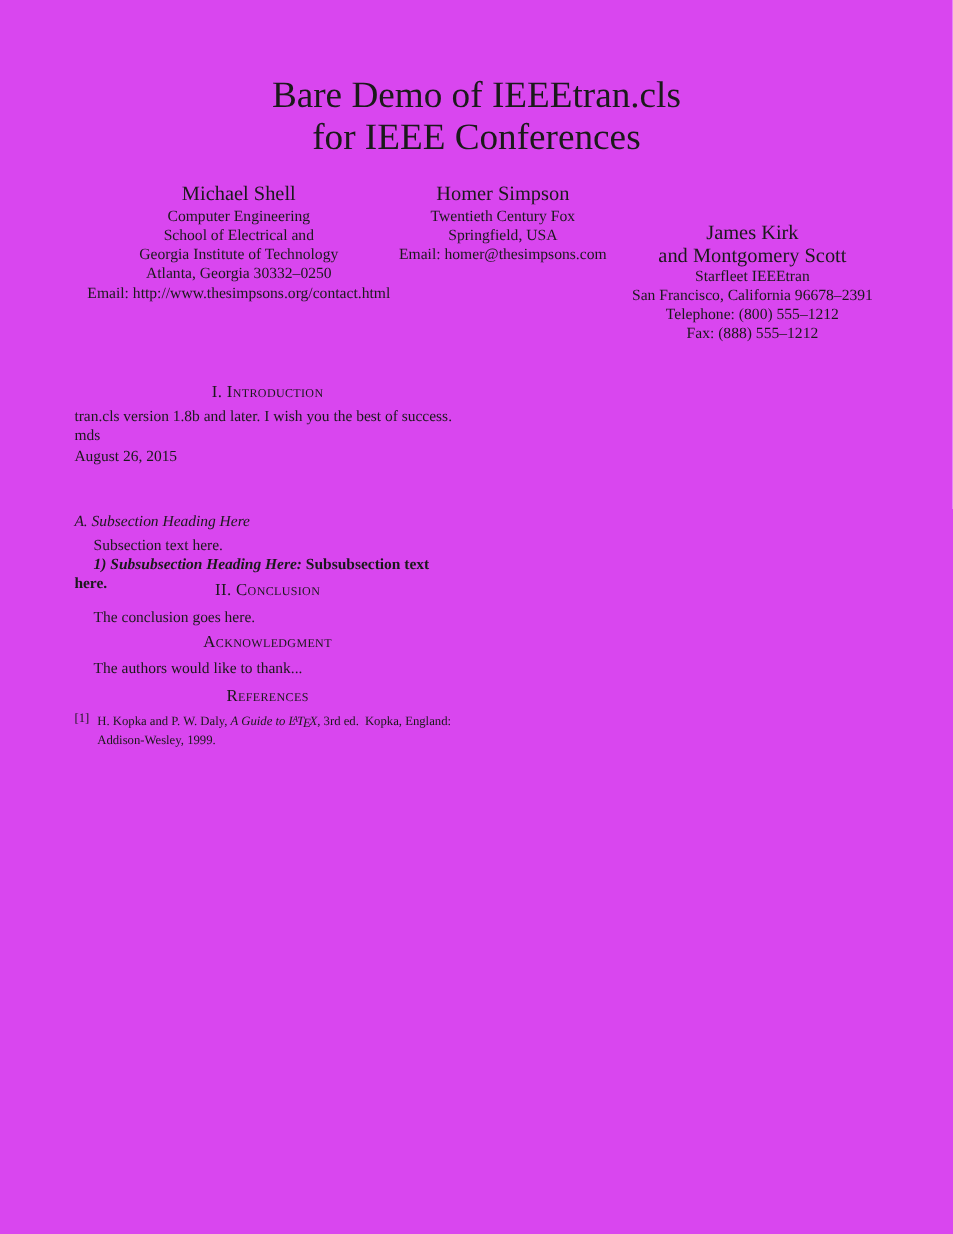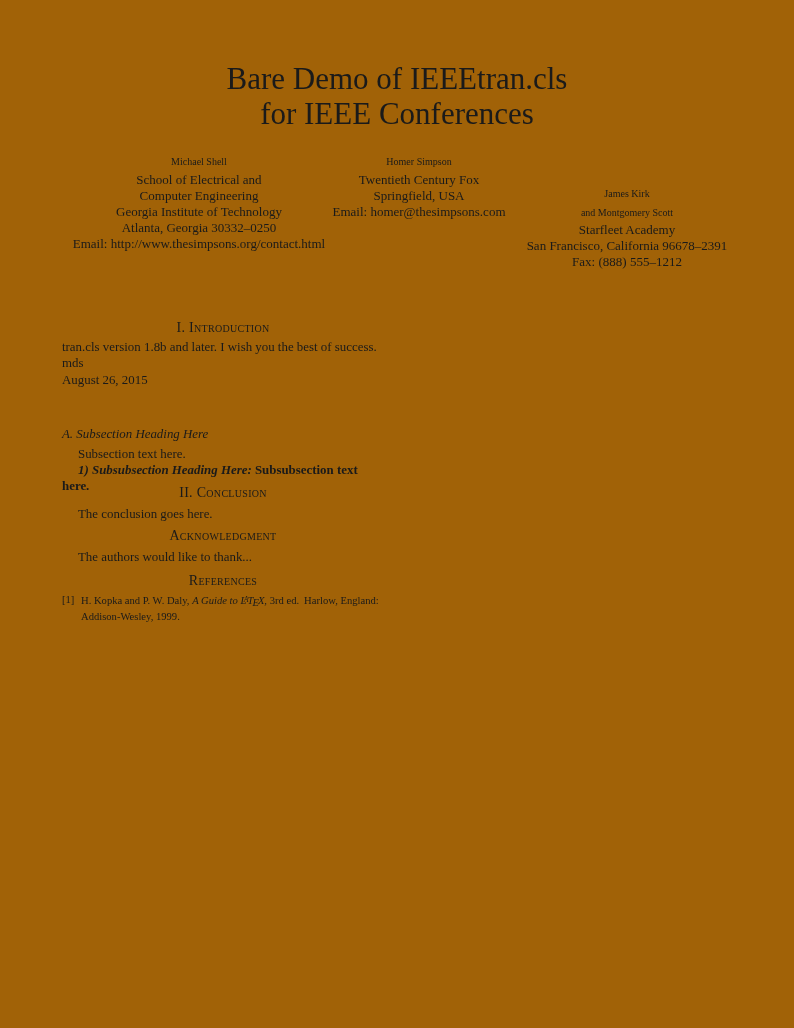--- a/index.html
+++ b/index.html
@@ -6,40 +6,40 @@
   html, body { background: #ffffff; }
   body {
     font-family: "Liberation Serif", "DejaVu Serif", serif;
     color: #1a1a1a;
     -webkit-font-smoothing: antialiased;
   }
   .page {
     position: relative;
     width: 794px;
     height: 1028px;
-    background: #a16207;
+    background: #d946ef;
     overflow: hidden;
   }
 
   
   .title {
     position: absolute;
     top: 61px; left: 0; width: 794px;
     text-align: center;
     font-size: 31px;
     line-height: 35px;
     font-weight: 400;
   }
 
   
   .author-block { position: absolute; top: 153px; text-align: center; }
   .author-block.b1 { left: 39px;  width: 320px; }
   .author-block.b2 { left: 329px; width: 180px; }
   .author-block.b3 { left: 512px; width: 230px; margin-top: 32px; }
-  .author-name { font-size: 10px; line-height: 18.5px; }
+  .author-name { font-size: 17px; line-height: 18.5px; }
   .author-line { font-size: 13px;   line-height: 16px; }
 
   
   .column {
     position: absolute;
     left: 62px; top: 0; width: 322px; height: 1028px;
     font-size: 12.9px;
   }
   .column > div { position: absolute; left: 0; width: 322px; }
 
@@ -100,39 +100,40 @@
 
 <div class="page">
 
   <div class="title">
     <div>Bare Demo of IEEEtran.cls</div>
     <div>for IEEE Conferences</div>
   </div>
 
   <div class="author-block b1">
     <div class="author-name">Michael Shell</div>
+    <div class="author-line">Computer Engineering</div>
     <div class="author-line">School of Electrical and</div>
-    <div class="author-line">Computer Engineering</div>
     <div class="author-line">Georgia Institute of Technology</div>
     <div class="author-line">Atlanta, Georgia 30332–0250</div>
     <div class="author-line">Email: http://www.thesimpsons.org/contact.html</div>
   </div>
 
   <div class="author-block b2">
     <div class="author-name">Homer Simpson</div>
     <div class="author-line">Twentieth Century Fox</div>
     <div class="author-line">Springfield, USA</div>
     <div class="author-line">Email: homer@thesimpsons.com</div>
   </div>
 
   <div class="author-block b3">
     <div class="author-name">James Kirk</div>
     <div class="author-name">and Montgomery Scott</div>
-    <div class="author-line">Starfleet Academy</div>
+    <div class="author-line">Starfleet IEEEtran</div>
     <div class="author-line">San Francisco, California 96678–2391</div>
+    <div class="author-line">Telephone: (800) 555–1212</div>
     <div class="author-line">Fax: (888) 555–1212</div>
   </div>
 
   <div class="column">
 
 
     <div class="sec-heading h-intro">I. Introduction</div>
 
     <div class="intro-para">
       <div>tran.cls version 1.8b and later. I wish you the best of success.</div>
@@ -150,21 +151,21 @@
 
     <div class="sec-heading h-ack">Acknowledgment</div>
     <div class="ack-text">The authors would like to thank...</div>
 
     <div class="sec-heading h-ref">References</div>
 
     <div class="refs">
       <div class="ref-item">
         <span class="ref-marker">[1]</span>
         <span class="ref-body">
-          <span>H. Kopka and P. W. Daly, </span><span class="ref-title"><span>A Guide to </span><span class="latex"><span>L</span><span class="lx-a">A</span><span>T</span><span class="lx-e">E</span><span>X</span></span></span><span>, 3rd ed.</span><span class="ref-tail">Harlow, England:</span>
+          <span>H. Kopka and P. W. Daly, </span><span class="ref-title"><span>A Guide to </span><span class="latex"><span>L</span><span class="lx-a">A</span><span>T</span><span class="lx-e">E</span><span>X</span></span></span><span>, 3rd ed.</span><span class="ref-tail">Kopka, England:</span>
           <br>
           <span>Addison-Wesley, 1999.</span>
         </span>
       </div>
     </div>
 
   </div>
 </div>
 
 </body></html>

